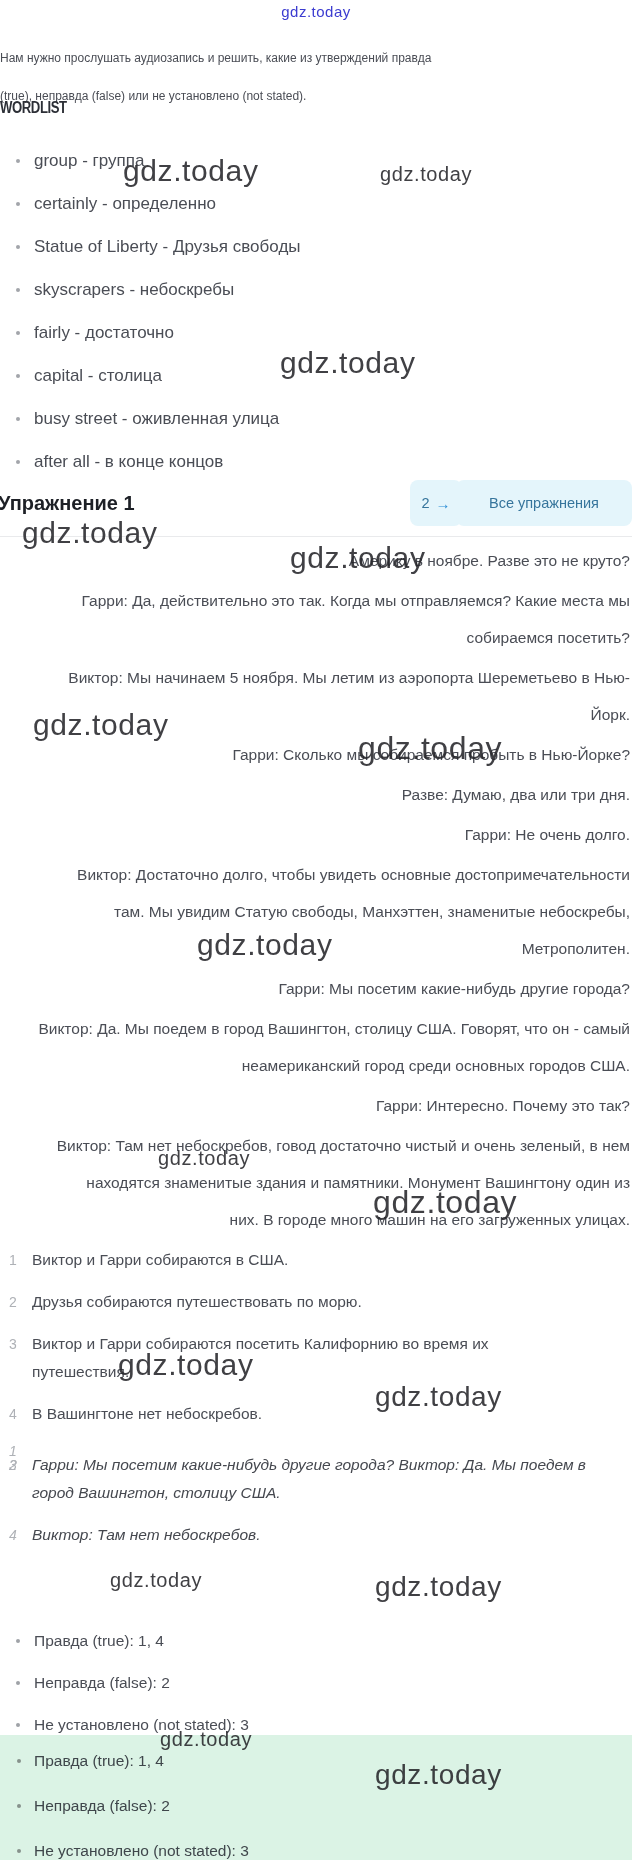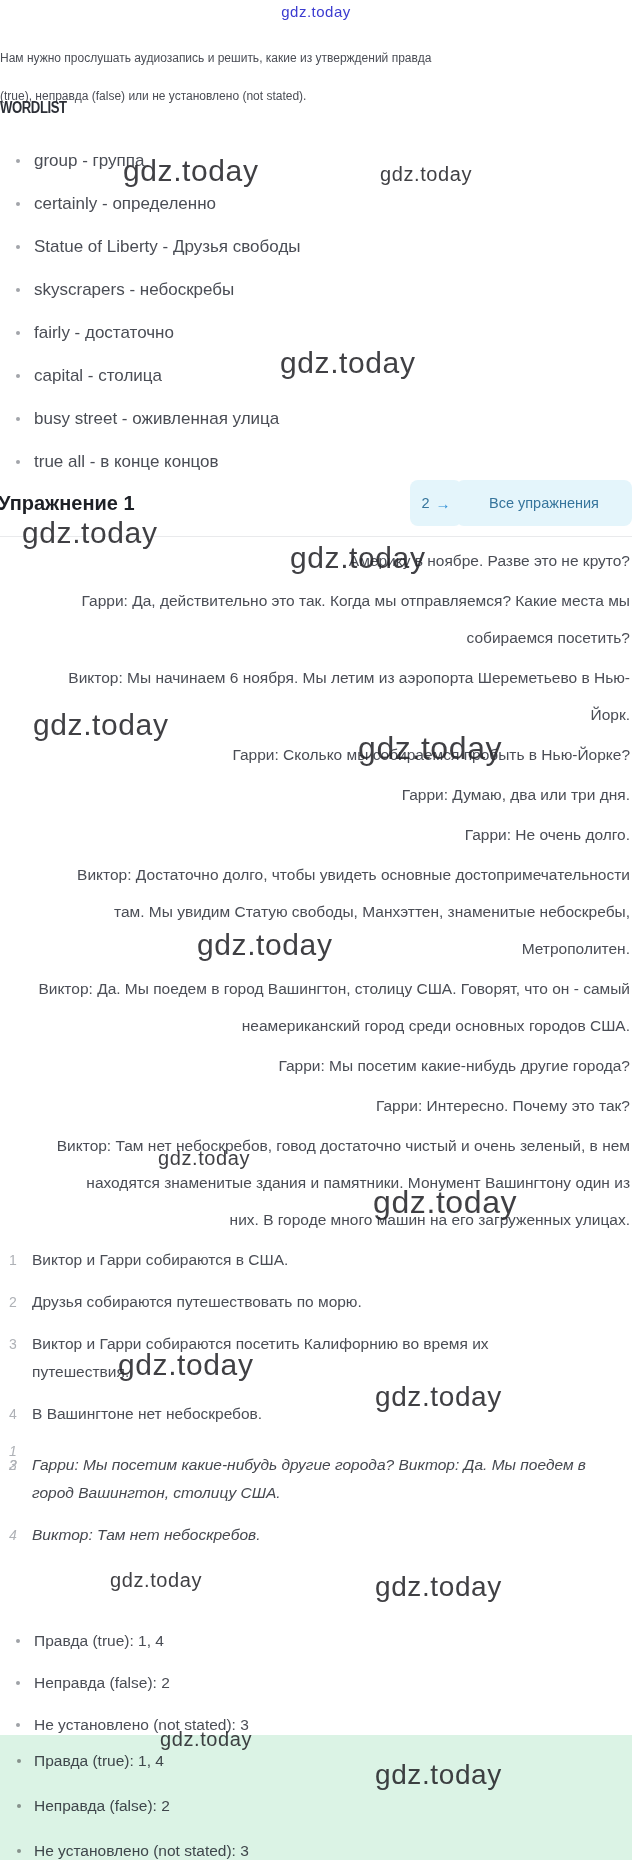--- a/index.html
+++ b/index.html
@@ -81,49 +81,49 @@
   <div class="wordlist-title">WORDLIST</div>
 
   <ul class="wordlist">
     <li>group - группа</li>
     <li>certainly - определенно</li>
     <li>Statue of Liberty - Друзья свободы</li>
     <li>skyscrapers - небоскребы</li>
     <li>fairly - достаточно</li>
     <li>capital - столица</li>
     <li>busy street - оживленная улица</li>
-    <li>true all - в конце концов</li>
+    <li>after all - в конце концов</li>
   </ul>
 
   <div class="exercise-header">
     <h1 class="exercise-title">Упражнение 1</h1>
     <button class="btn btn-next">
       <span>2</span>
       <span class="arrow">→</span>
     </button>
     <button class="btn btn-all">Все упражнения</button>
   </div>
 
   <div class="divider"></div>
 
   <div class="dialogue">
     <p>Америку в ноябре. Разве это не круто?</p>
     <p>Гарри: Да, действительно это так. Когда мы отправляемся? Какие места мы
 собираемся посетить?</p>
-    <p>Виктор: Мы начинаем 6 ноября. Мы летим из аэропорта Шереметьево в Нью-
+    <p>Виктор: Мы начинаем 5 ноября. Мы летим из аэропорта Шереметьево в Нью-
 Йорк.</p>
     <p>Гарри: Сколько мы собираемся пробыть в Нью-Йорке?</p>
-    <p>Гарри: Думаю, два или три дня.</p>
+    <p>Разве: Думаю, два или три дня.</p>
     <p>Гарри: Не очень долго.</p>
     <p>Виктор: Достаточно долго, чтобы увидеть основные достопримечательности
 там. Мы увидим Статую свободы, Манхэттен, знаменитые небоскребы,
 Метрополитен.</p>
+    <p>Гарри: Мы посетим какие-нибудь другие города?</p>
     <p>Виктор: Да. Мы поедем в город Вашингтон, столицу США. Говорят, что он - самый
 неамериканский город среди основных городов США.</p>
-    <p>Гарри: Мы посетим какие-нибудь другие города?</p>
     <p>Гарри: Интересно. Почему это так?</p>
     <p>Виктор: Там нет небоскребов, говод достаточно чистый и очень зеленый, в нем
 находятся знаменитые здания и памятники. Монумент Вашингтону один из
 них. В городе много машин на его загруженных улицах.</p>
   </div>
 
   <ol class="numlist statements">
     <li><span class="num">1</span><span>Виктор и Гарри собираются в США.</span></li>
     <li><span class="num">2</span><span>Друзья собираются путешествовать по морю.</span></li>
     <li><span class="num">3</span><span>Виктор и Гарри собираются посетить Калифорнию во время их

